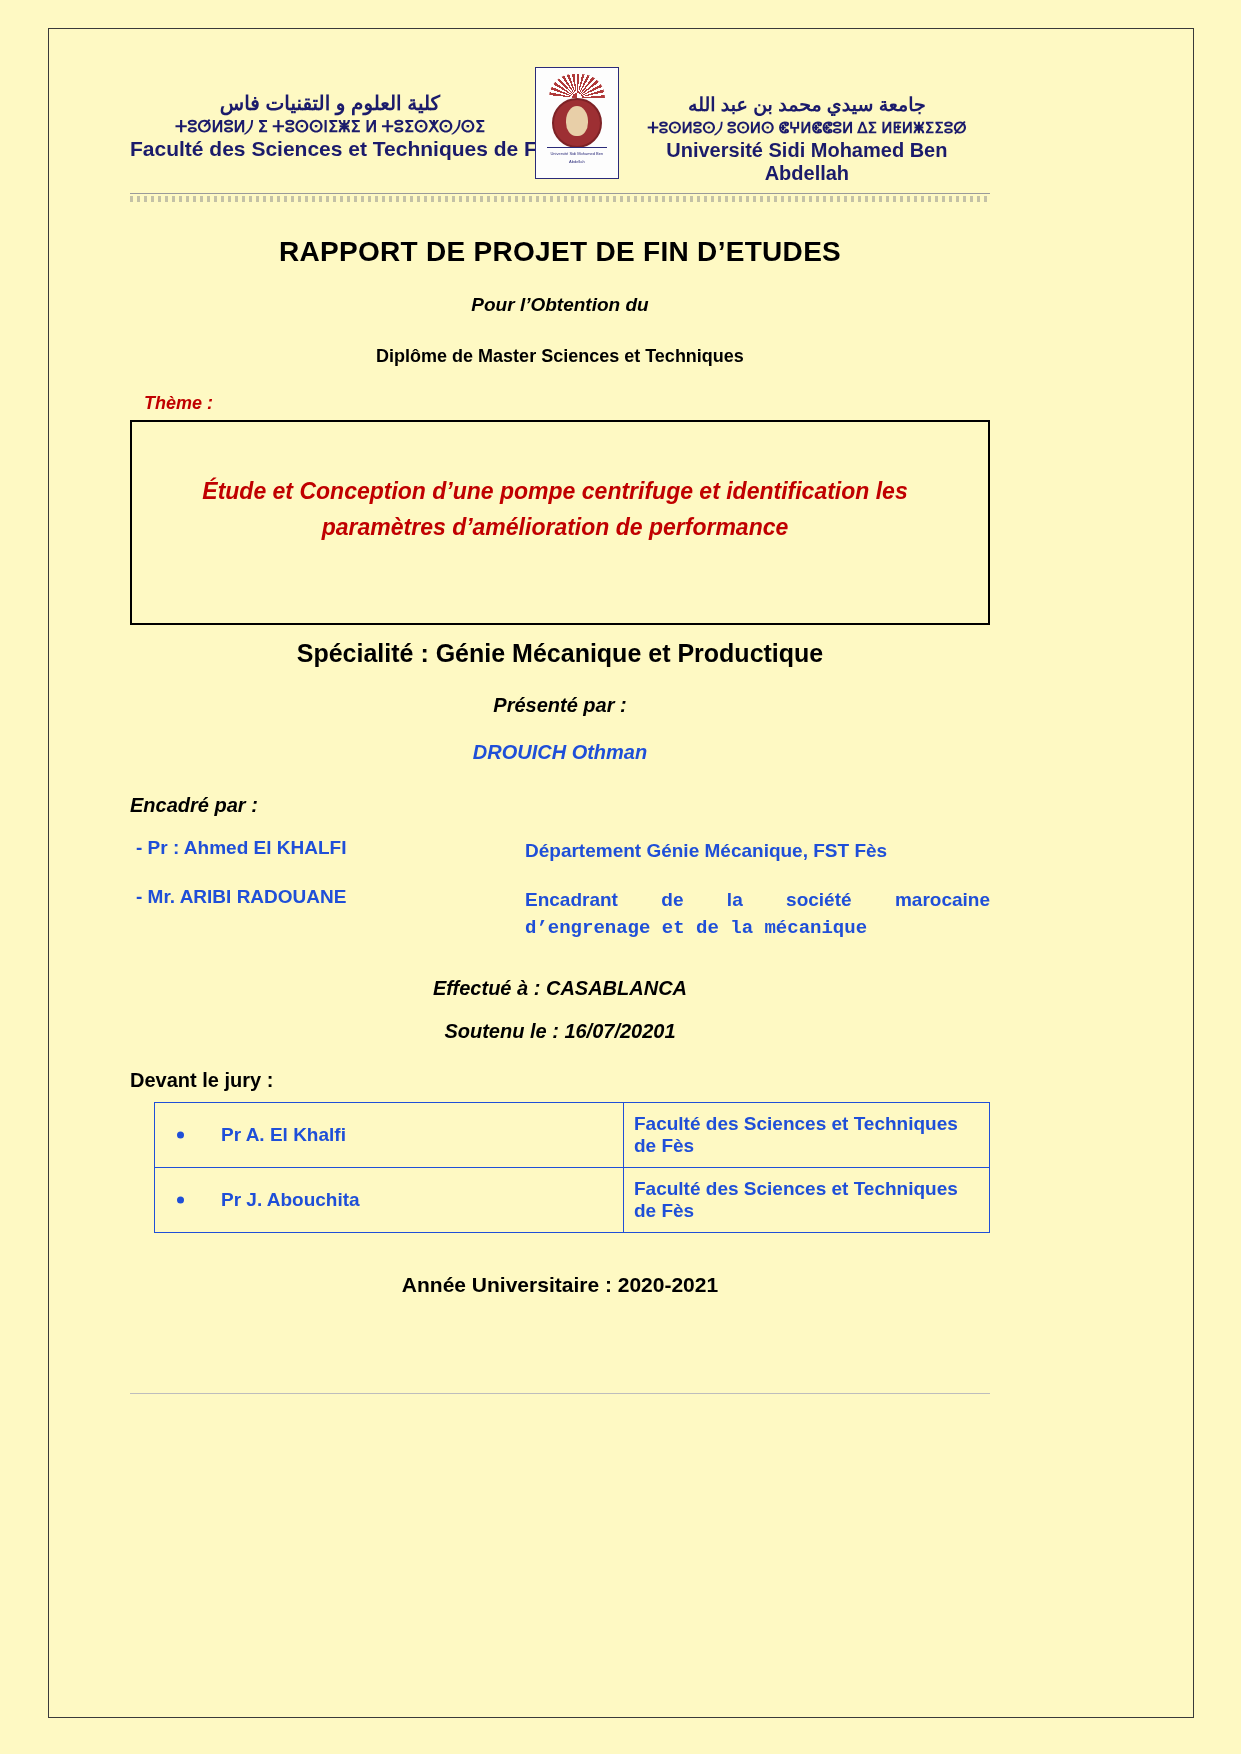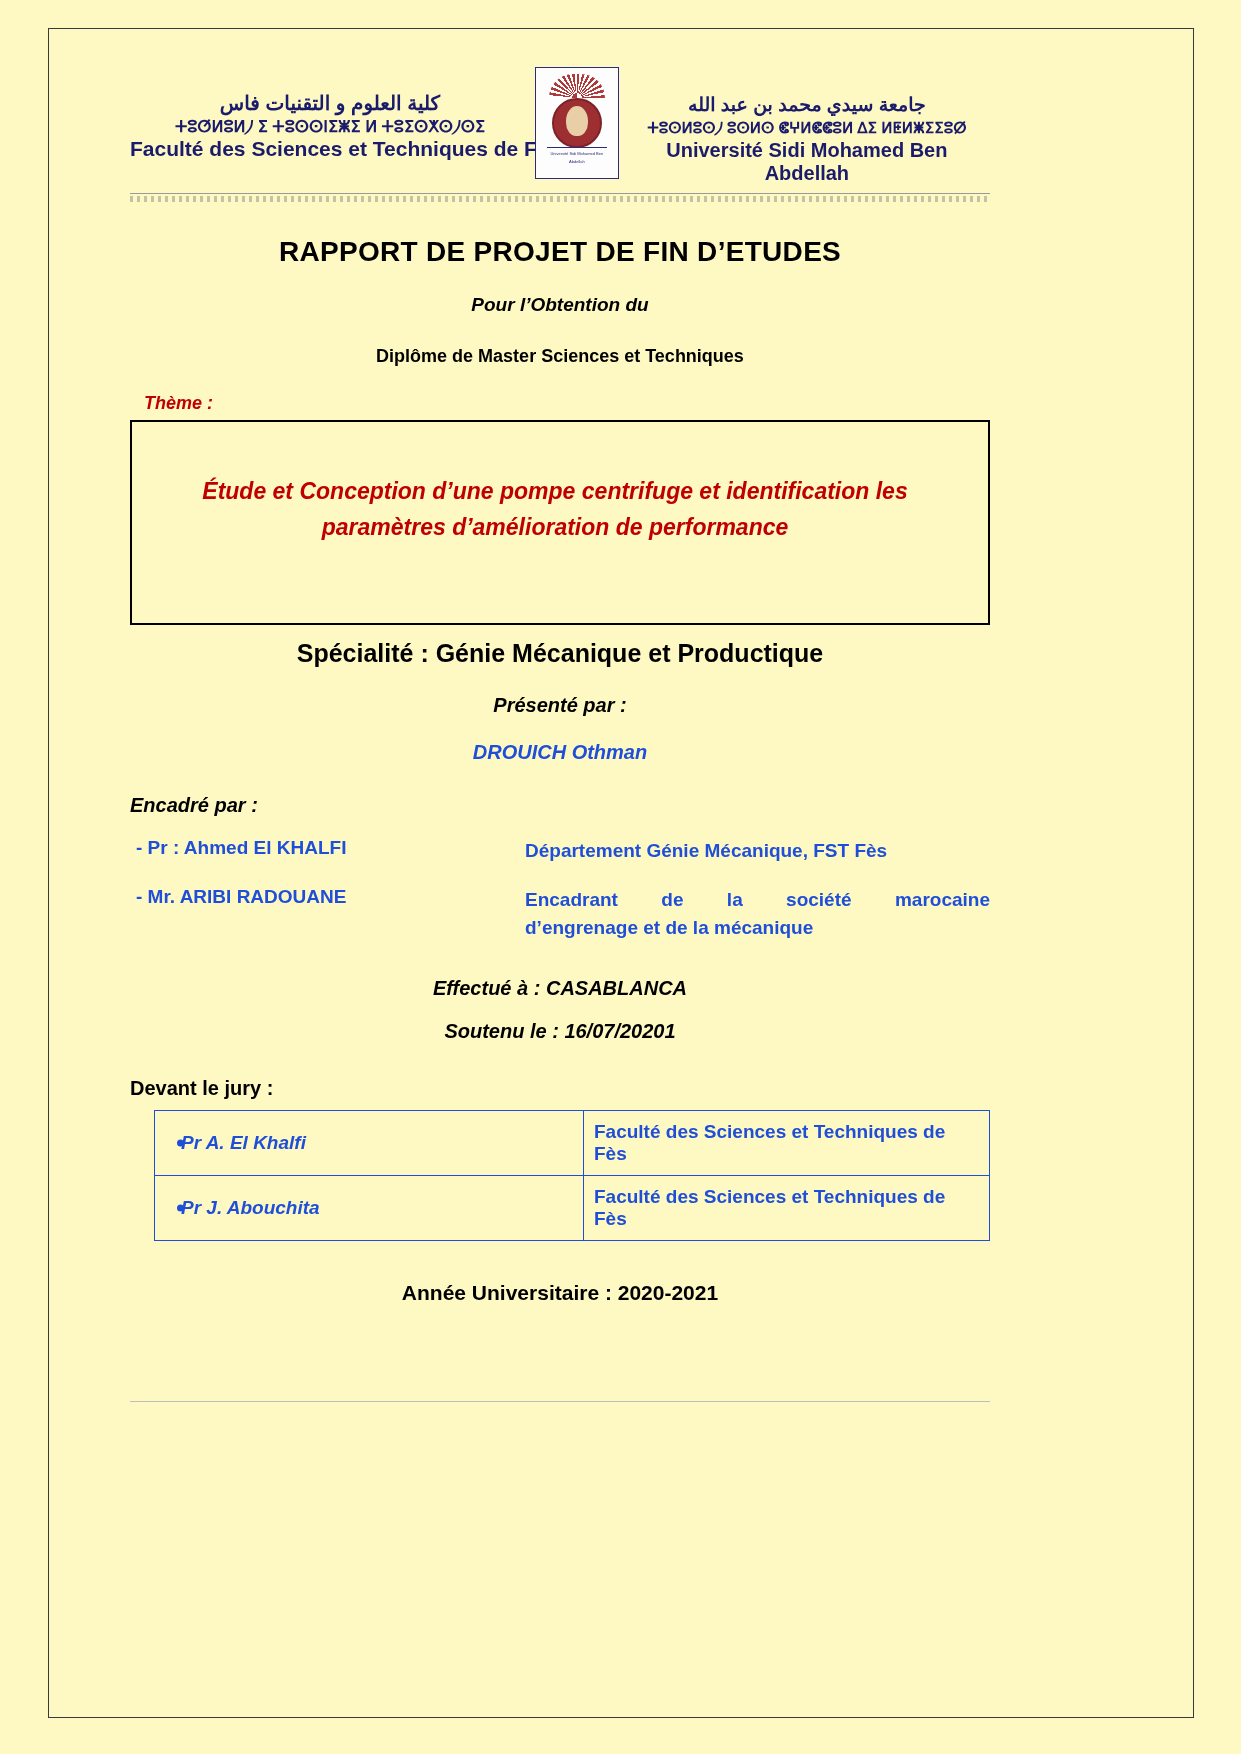--- a/index.html
+++ b/index.html
@@ -255,20 +255,21 @@
     box-sizing: border-box;
   }
   .sup-aff {
     flex: 1;
     line-height: 1.5;
   }
   .sup-aff .second-line {
     display: block;
     text-align: left;
     text-align-last: left;
+    font-family: Liberation Mono, monospace;
   }
 
   .effectue {
     text-align: center;
     font-size: 20px;
     font-weight: bold;
     font-style: italic;
     margin: 34px 0 0 0;
     color: #000;
   }
@@ -276,44 +277,43 @@
     text-align: center;
     font-size: 20px;
     font-weight: bold;
     font-style: italic;
     margin: 20px 0 0 0;
     color: #000;
   }
   .jury-label {
     font-size: 20px;
     font-weight: bold;
-    margin: 34px 0 0 0;
+    margin: 26px 0 0 0;
     color: #000;
   }
 
   
   table.jury {
     border-collapse: collapse;
     margin: 10px 0 0 24px;
     width: 836px;
   }
   table.jury td {
     border: 1px solid #1f4fd8;
     color: #1f4fd8;
     font-size: 19px;
     font-weight: bold;
     padding: 10px 10px;
     height: 34px;
     vertical-align: middle;
   }
   table.jury td.name {
     width: 392px;
-    padding-left: 26px;
+    padding-left: 66px;
     position: relative;
-    font-style: italic;
   }
   table.jury td.name .bullet {
     position: absolute;
     left: 22px;
     top: 50%;
     transform: translateY(-50%);
     width: 7px;
     height: 7px;
     border-radius: 50%;
     background: #1f4fd8;

